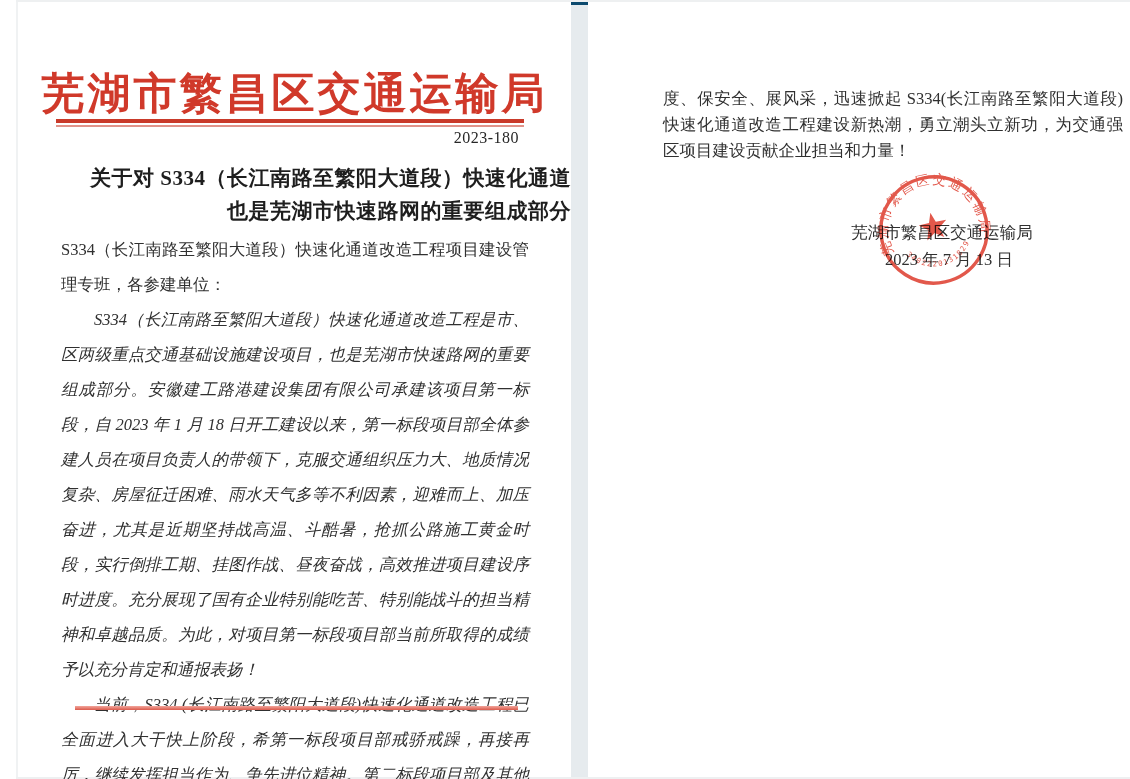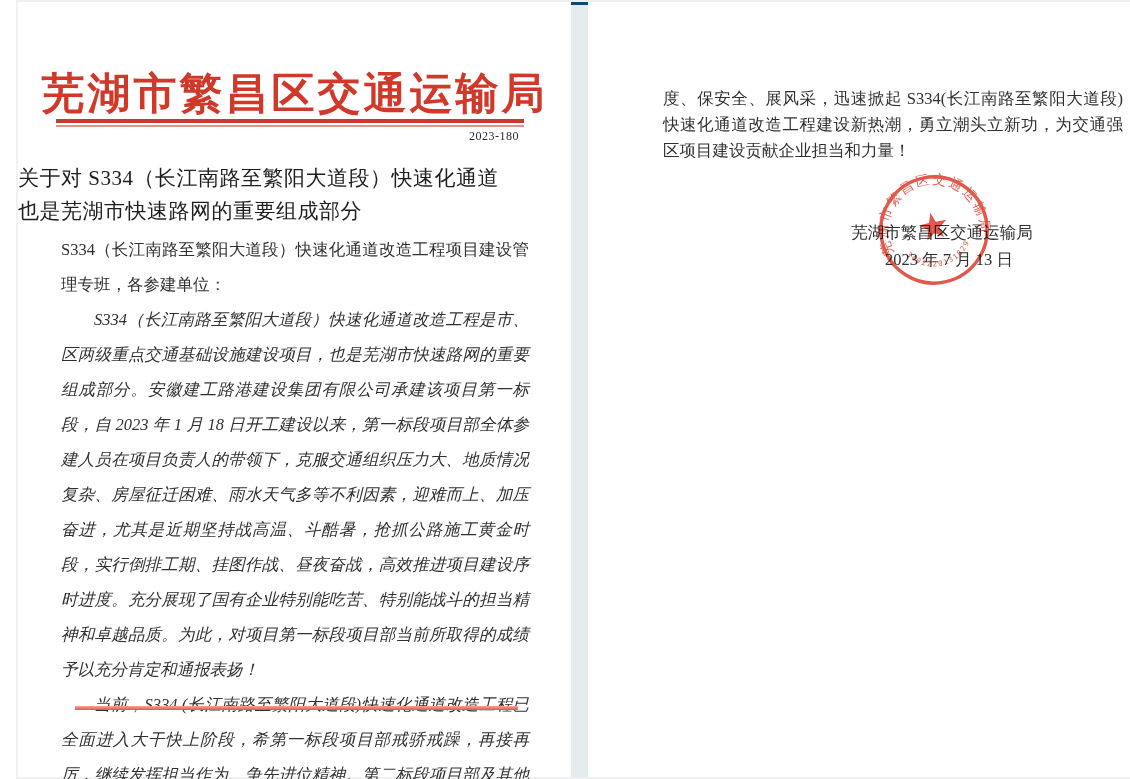--- a/index.html
+++ b/index.html
@@ -26,25 +26,25 @@
     position:absolute;top:68px;left:0;width:100%;
     text-align:center;font-weight:bold;
     font-size:43px;letter-spacing:3px;line-height:48px;
     white-space:nowrap;
   }
   .red-rule{position:absolute;top:117px;left:38px;width:468px;}
   .red-rule .thick{height:4px;}
   .red-rule .thin{height:2px;margin-top:2px;opacity:.55;}
   .doc-number{
     position:absolute;top:127px;right:52px;
-    font-size:12px;color:#272727;letter-spacing:.5px;
+    font-size:16px;color:#272727;letter-spacing:.5px;
   }
   .doc-title{
     position:absolute;top:160px;left:0;width:100%;
-    text-align:left;font-weight:normal;color:#1e1e1e;
+    text-align:right;font-weight:bold;color:#1e1e1e;
     font-size:21px;line-height:33px;letter-spacing:.5px;
   }
   .body-text{
     position:absolute;top:230px;left:43px;width:468px;
     font-size:16.5px;line-height:35px;color:#303030;
     text-align:justify;
   }
   .body-text p{margin:0;padding:0;}
   .body-text p.indent{text-indent:2em;font-style:italic;}
   .footer-rule{

